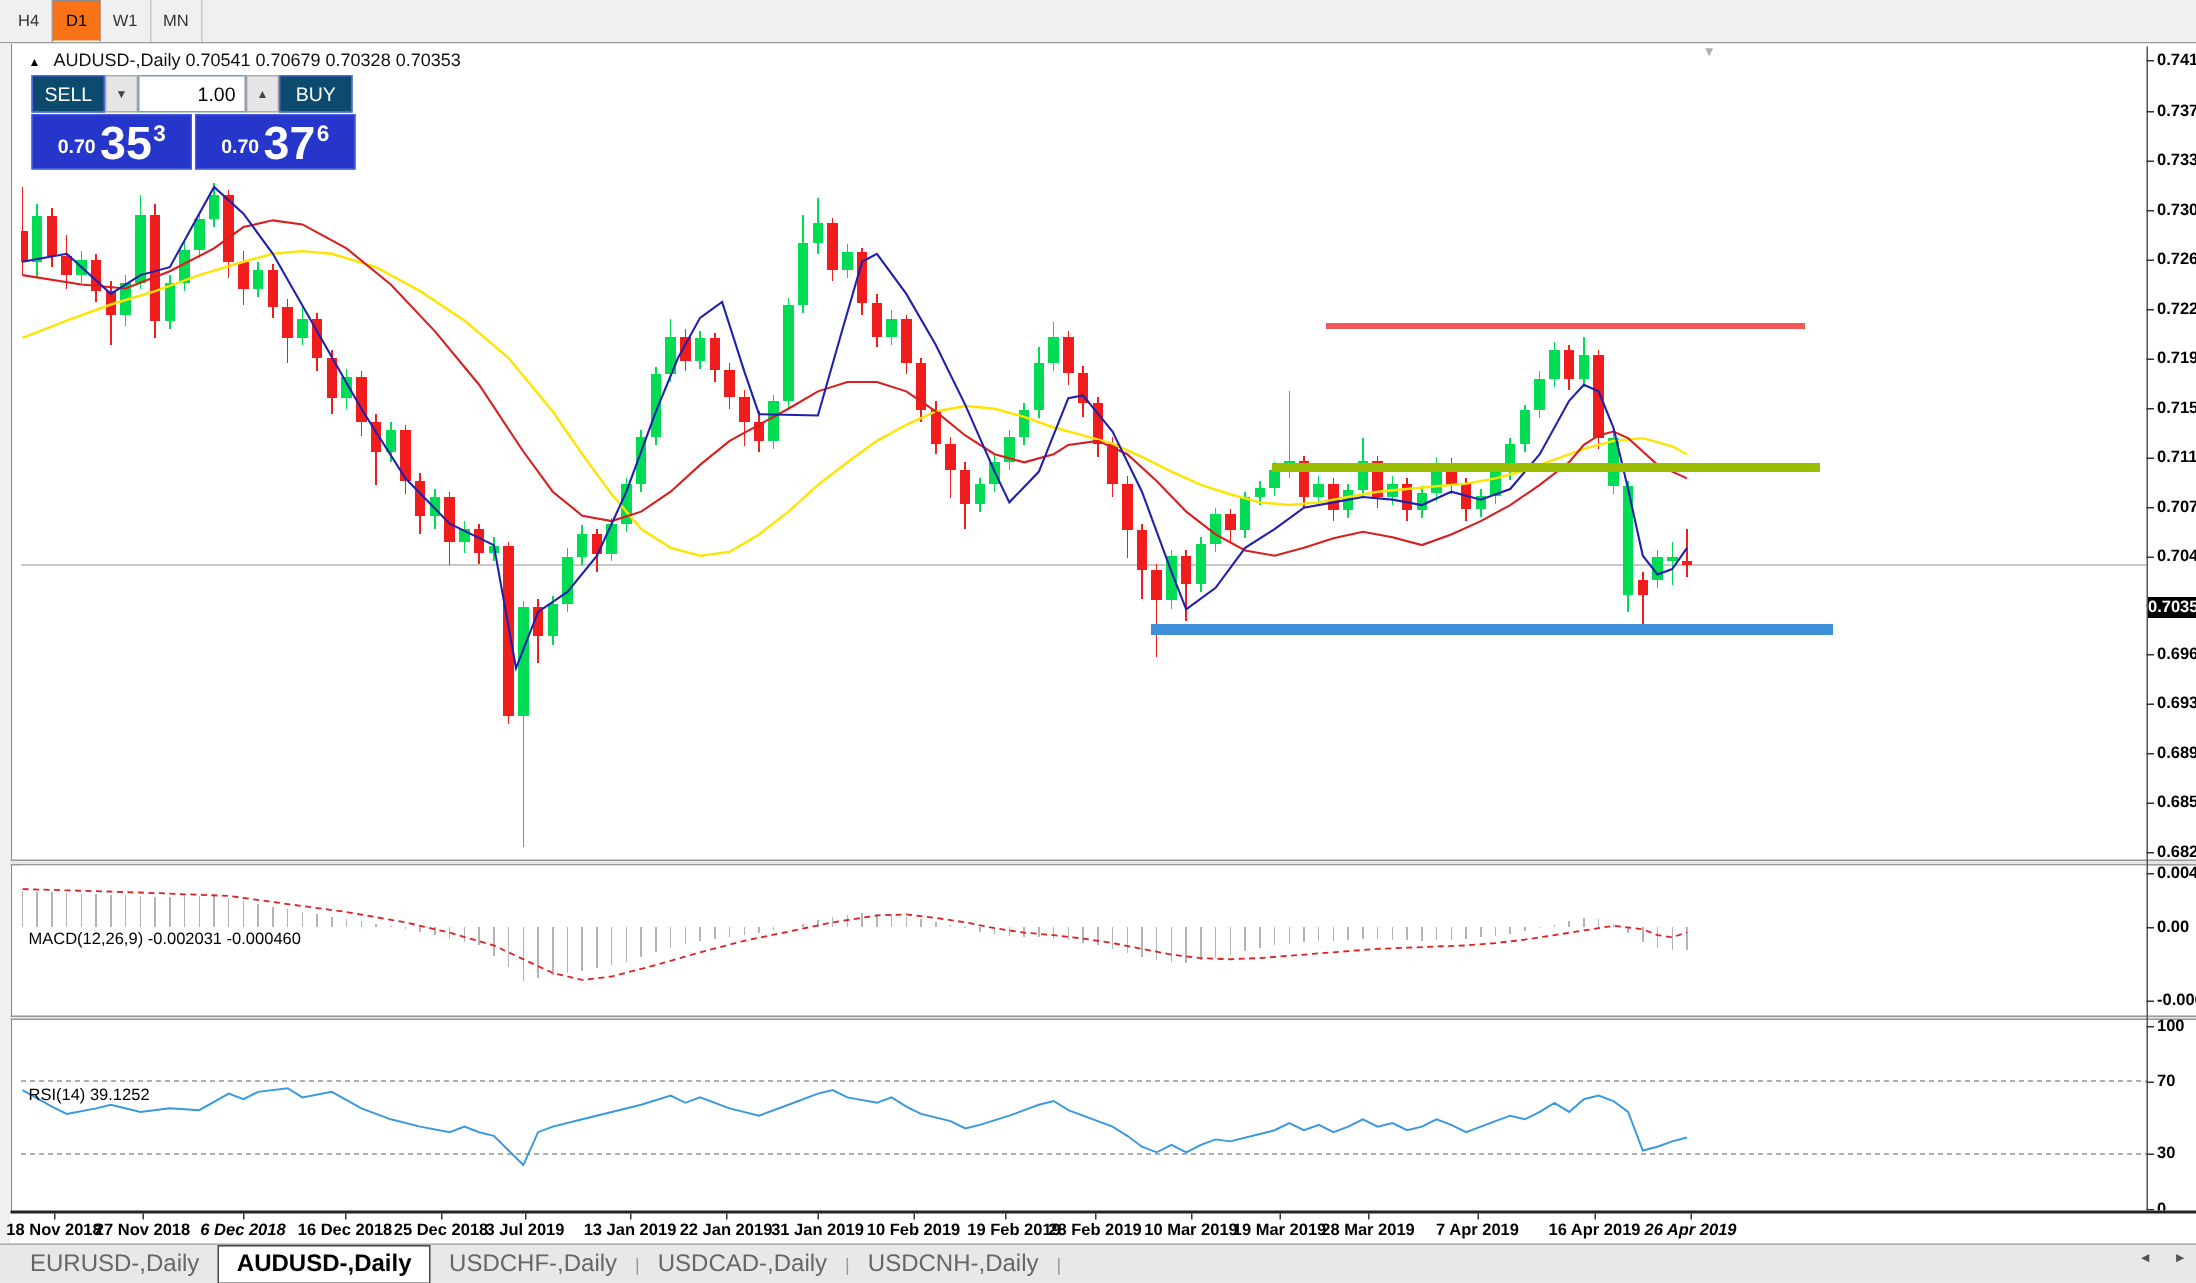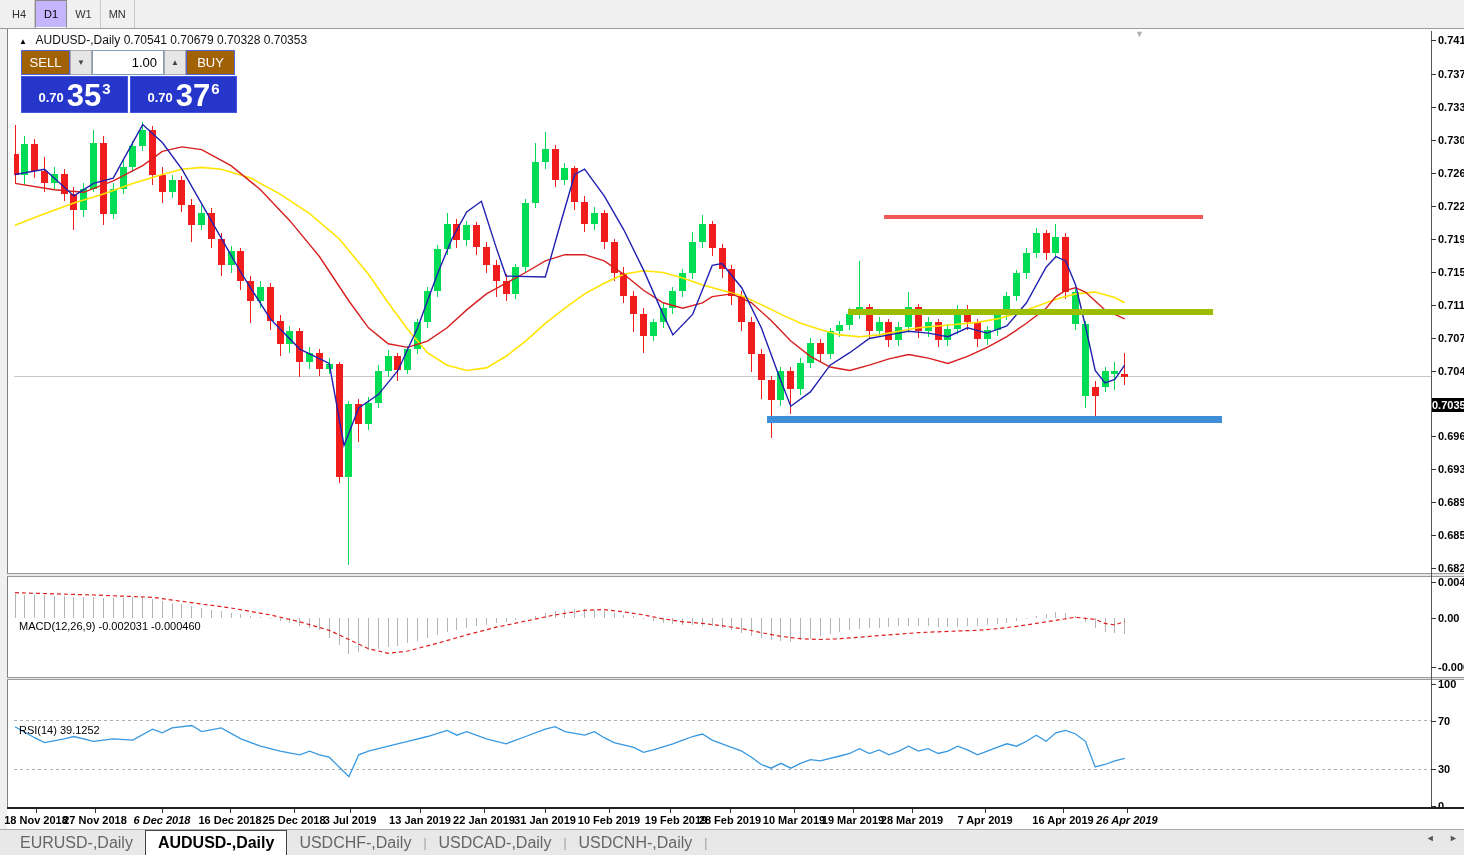--- a/index.html
+++ b/index.html
@@ -2,37 +2,37 @@
 <html><head>
 <meta charset="utf-8">
 <style>
   * { margin:0; padding:0; box-sizing:border-box; }
   html,body { width:1464px; height:855px; overflow:hidden; background:#f0f0f0;
     font-family:"Liberation Sans", sans-serif; }
   #tf-bar { position:absolute; left:0; top:0; width:1464px; height:29px;
     background:#f0f0f0; border-bottom:1px solid #9a9a9a; display:flex; align-items:stretch; padding-left:4px; }
   .tf-tab { min-width:26px; padding:0 8px; display:flex; align-items:center; justify-content:center;
     font-size:11px; color:#333; border-right:1px solid #c8c8c8; cursor:default; }
-  .tf-tab.active { background:#c4b5fd; border:1px solid #8a8a8a; border-bottom:1px solid #fafafa; color:#000;text-align:right; }
+  .tf-tab.active { background:#f97316; border:1px solid #8a8a8a; border-bottom:1px solid #fafafa; color:#000;text-align:right; }
   #chart-window { position:absolute; left:0; top:29px; width:1464px; height:800px;
     background:#fff; border-left:7px solid #f0f0f0; box-shadow:inset 1px 0 0 #808080; }
   .pane-svg { position:absolute; left:7px; background:#fff; }
   #price-axis-sep { position:absolute; left:1424px; top:2px; width:1px; height:776px; background:#555; }
   .axis-label { position:absolute; left:1431px; font-size:11px; font-weight:bold; color:#000;
     transform:translateY(-6px); white-space:nowrap; }
   .axis-tick { position:absolute; left:1424px; width:5px; height:1px; background:#333; }
   #price-tag { position:absolute; left:1425px; top:369px; width:39px; height:14px; background:#000;
     color:#fff; font-size:11px; font-weight:bold; text-align:center; line-height:14px; z-index:5; }
   .divider { position:absolute; left:0; width:1464px; background:#e6e6e6;
     border-top:1px solid #9a9a9a; border-bottom:1px solid #9a9a9a; }
   #chart-header { position:absolute; left:12px; top:4px; font-size:12px; color:#111; z-index:6; }
   #collapse-arrow { font-size:8px; color:#000; margin-right:6px; }
   #trade-panel { position:absolute; left:14px; top:21px; width:216px; z-index:7; }
   #tp-row1 { display:flex; height:25px; }
-  .tp-btn { width:49px; background:#a16207; border:1px solid #5064dc; color:#fff;
+  .tp-btn { width:49px; background:#0c4a6e; border:1px solid #5064dc; color:#fff;
     font-size:13px; display:flex; align-items:center; justify-content:center; cursor:pointer; }
   .spin-btn { width:22px; background:#e6e6e6; border:1px solid #acacac; color:#444; font-size:8px;
     display:flex; align-items:center; justify-content:center; cursor:pointer; }
   #volume-box { width:72px; background:#fff; border:1px solid #7f9db9; font-size:13px; color:#000;
     text-align:right; padding:0 6px; line-height:23px; }
   #tp-row2 { display:flex; margin-top:1px; height:37px; gap:2px; }
   .price-box { width:107px; background:#2636cb; border:1px solid #4257de; color:#fff;
     display:flex; align-items:baseline; justify-content:center; padding-top:2px; cursor:pointer; }
   .pb-small { font-size:13px; font-weight:bold; margin-right:3px; position:relative; top:-4px; }
   .pb-big { font-size:31px; font-weight:bold; line-height:33px; }

